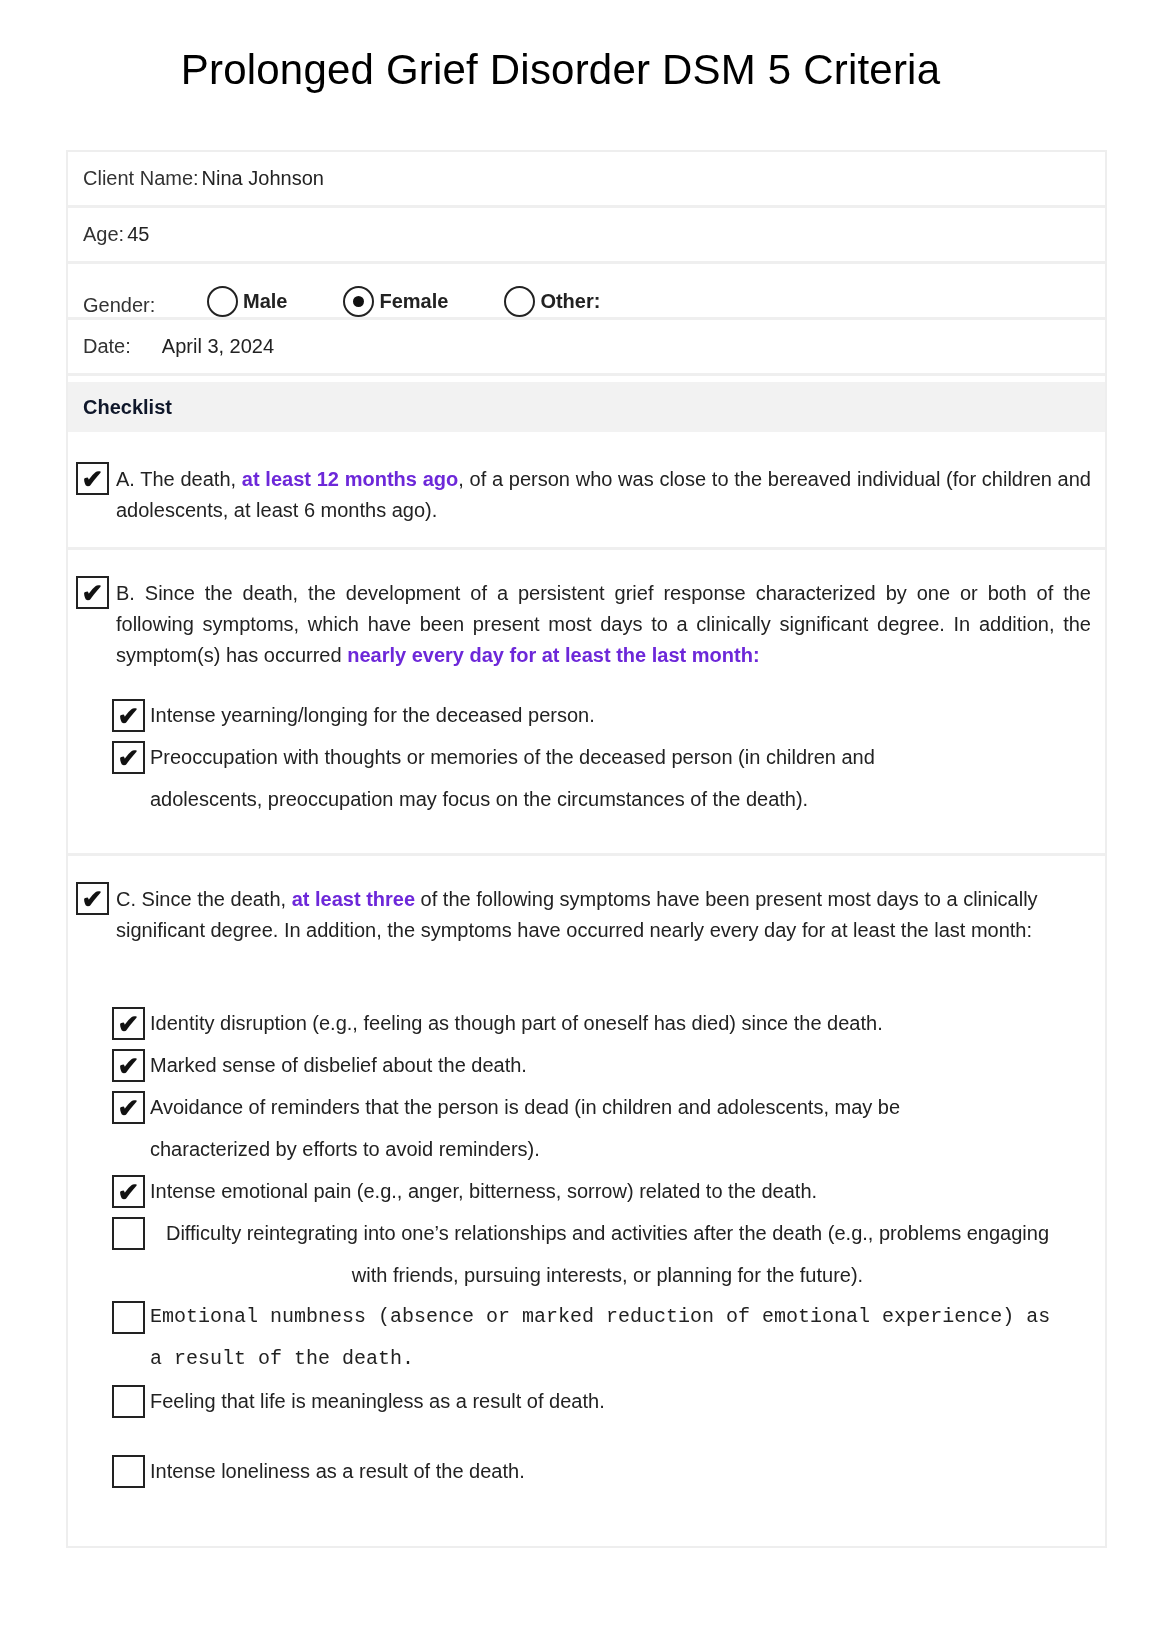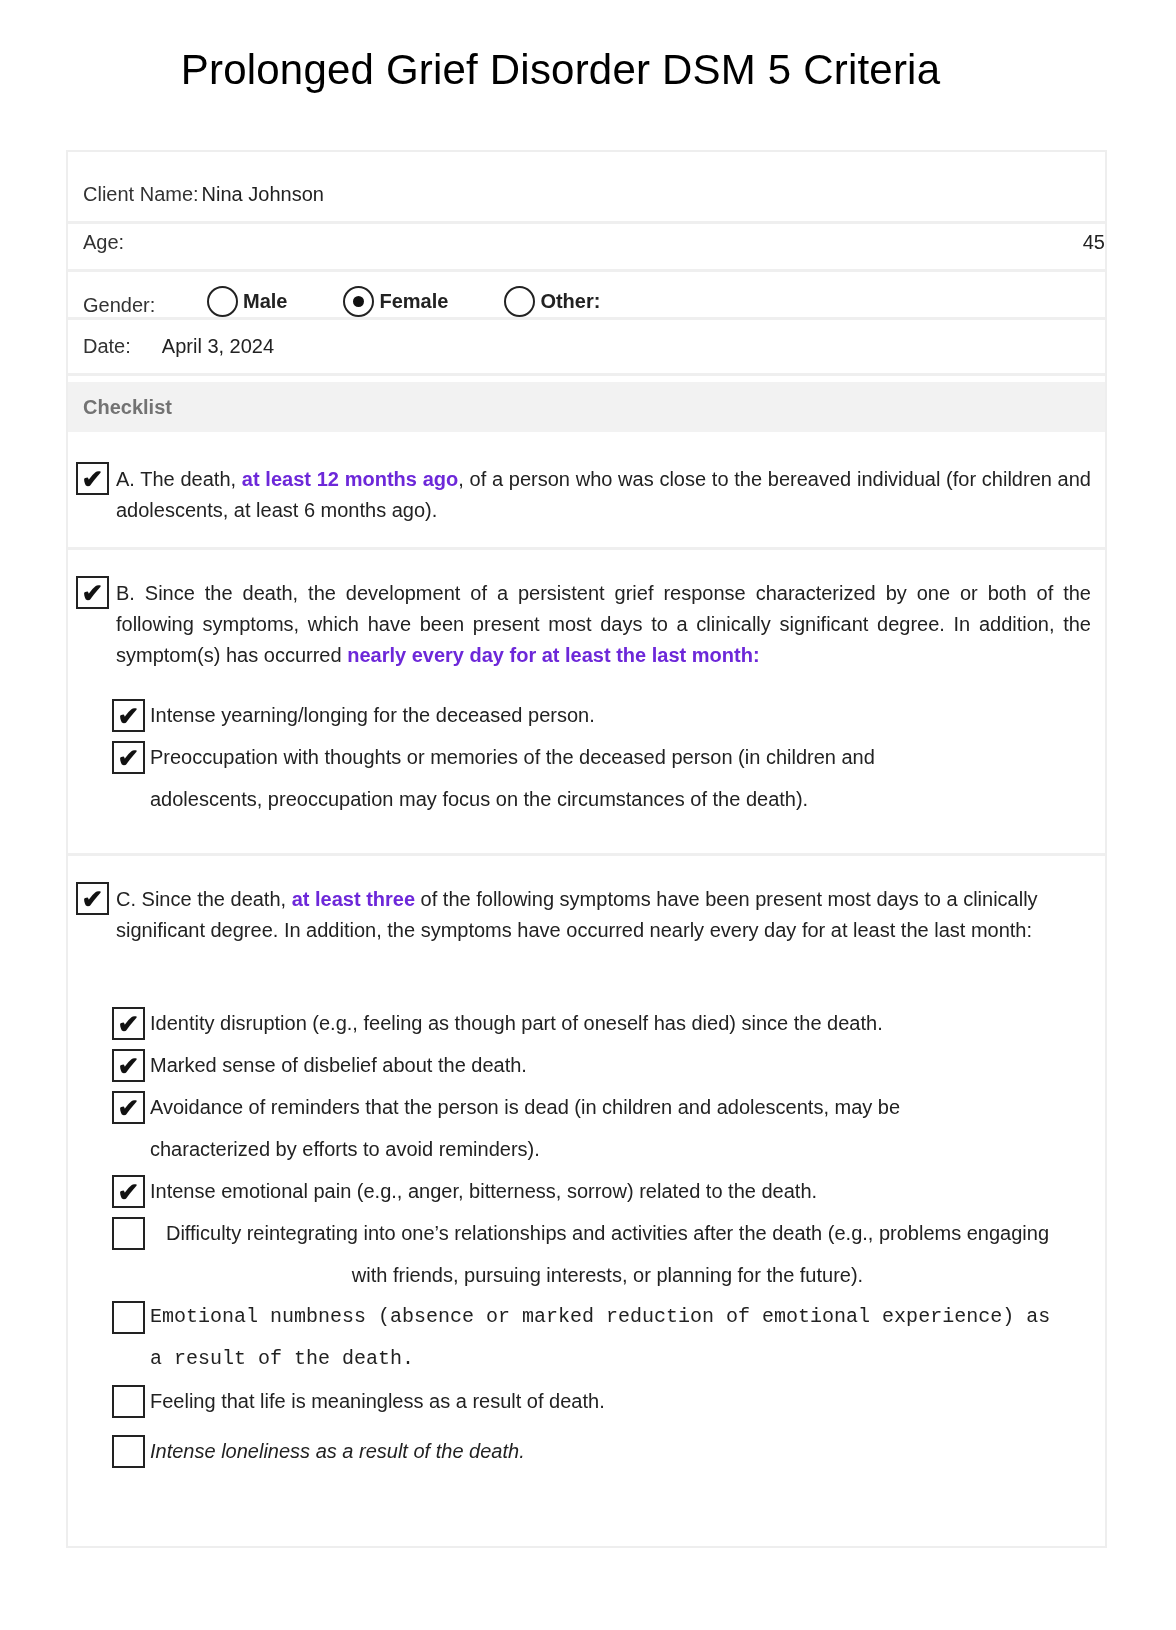--- a/index.html
+++ b/index.html
@@ -28,21 +28,21 @@
   .radio {
     width: 31px; height: 31px; border: 2px solid #222; border-radius: 50%;
     box-sizing: border-box; display: inline-block; position: relative; margin-right: 5px;
   }
   .radio.selected::after {
     content: ""; position: absolute; left: 8px; top: 8px; width: 11px; height: 11px;
     background: #111; border-radius: 50%;
   }
   .checklist-header {
     position: absolute; left: 0; right: 0; top: 230px; height: 50px;
-    background: #f2f2f2; font-weight: bold; font-size: 20px; color: #737373;
+    background: #f2f2f2; font-weight: bold; font-size: 20px; color: #0f172a;
     display: flex; align-items: center; padding-left: 15px; box-sizing: border-box;
   }
   .section {
     position: absolute; left: 0; right: 0; box-sizing: border-box;
     border-bottom: 3px solid #efefef;
   }
   .crit {
     position: absolute; left: 8px; right: 14px; font-size: 20px; line-height: 31px;
     color: #222; text-align: justify;
   }
@@ -61,26 +61,26 @@
   .sub .text { display: block; padding-left: 38px; line-height: 42px; margin-top: -10px; }
   b { color: #6d28d9; }
 </style>
 </head>
 <body>
 
 <div class="title">Prolonged Grief Disorder DSM 5 Criteria</div>
 
 <div class="form">
 
-  <div class="row" style="top:16px;">
+  <div class="row" style="top:0;">
     <span class="label">Client Name:</span>
     <span class="value">Nina Johnson</span>
   </div>
 
-  <div class="row" style="top:64px;justify-content:space-between;">
+  <div class="row" style="top:56px;">
     <span class="label">Age:</span>
     <span class="value">45</span>
   </div>
 
   <div class="row gender-row" style="top:112px;align-items:flex-end;">
     <span class="label">Gender:</span>
     <span class="radio-opt">
       <span class="radio"></span>
       <span>Male</span>
     </span>
@@ -167,19 +167,19 @@
       <span class="text">Difficulty reintegrating into one’s relationships and activities after the death (e.g., problems engaging with friends, pursuing interests, or planning for the future).</span>
     </div>
     <div class="sub" style="top:450px;font-family:Liberation Mono, monospace;">
       <span class="cbox"></span>
       <span class="text">Emotional numbness (absence or marked reduction of emotional experience) as a result of the death.</span>
     </div>
     <div class="sub" style="top:534px;">
       <span class="cbox"></span>
       <span class="text">Feeling that life is meaningless as a result of death.</span>
     </div>
-    <div class="sub" style="top:584px;font-style:italic;">
+    <div class="sub" style="top:604px;">
       <span class="cbox"></span>
       <span class="text">Intense loneliness as a result of the death.</span>
     </div>
   </div>
 
 </div>
 
 </body></html>

